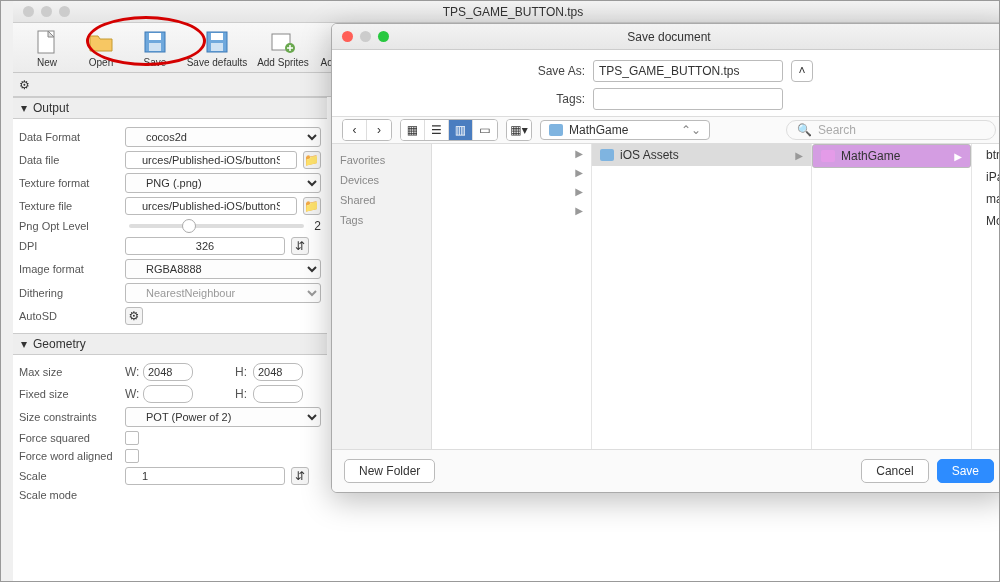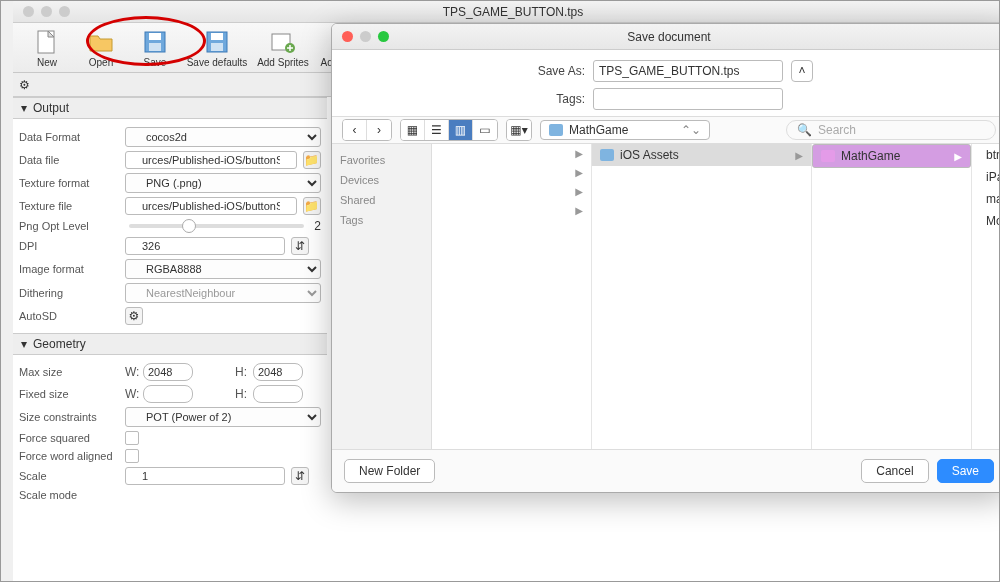--- a/index.html
+++ b/index.html
@@ -165,21 +165,21 @@
         </div>
       <div class="row">
           <span class="lab">Png Opt Level</span>
           <div class="slider">
             <div class="thumb"></div>
           </div>
           <span>2</span>
         </div>
       <div class="row">
           <span class="lab">DPI</span>
-          <input class="inp" style="flex: 0 0 160px;" value="326">
+          <input class="inp" style="flex: 0 0 160px; text-align: center;" value="326">
           <div class="micro">⇵</div>
         </div>
       <div class="row">
           <span class="lab">Image format</span>
           <select class="sel"><option>RGBA8888</option></select>
         </div>
       <div class="row">
           <span class="lab">Dithering</span>
           <select class="sel" style="color:#999"><option>NearestNeighbour</option></select>
         </div>

